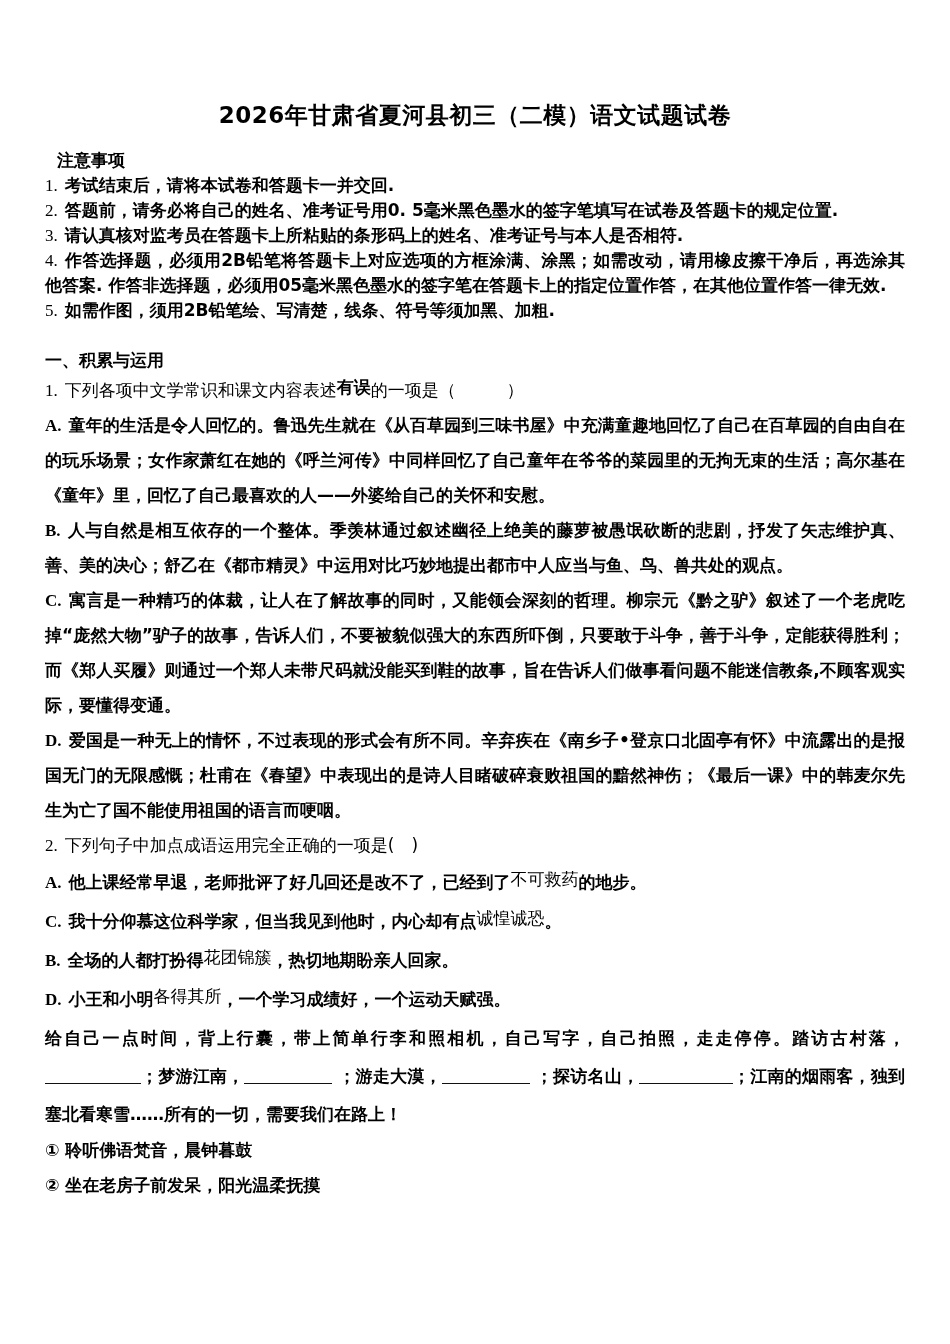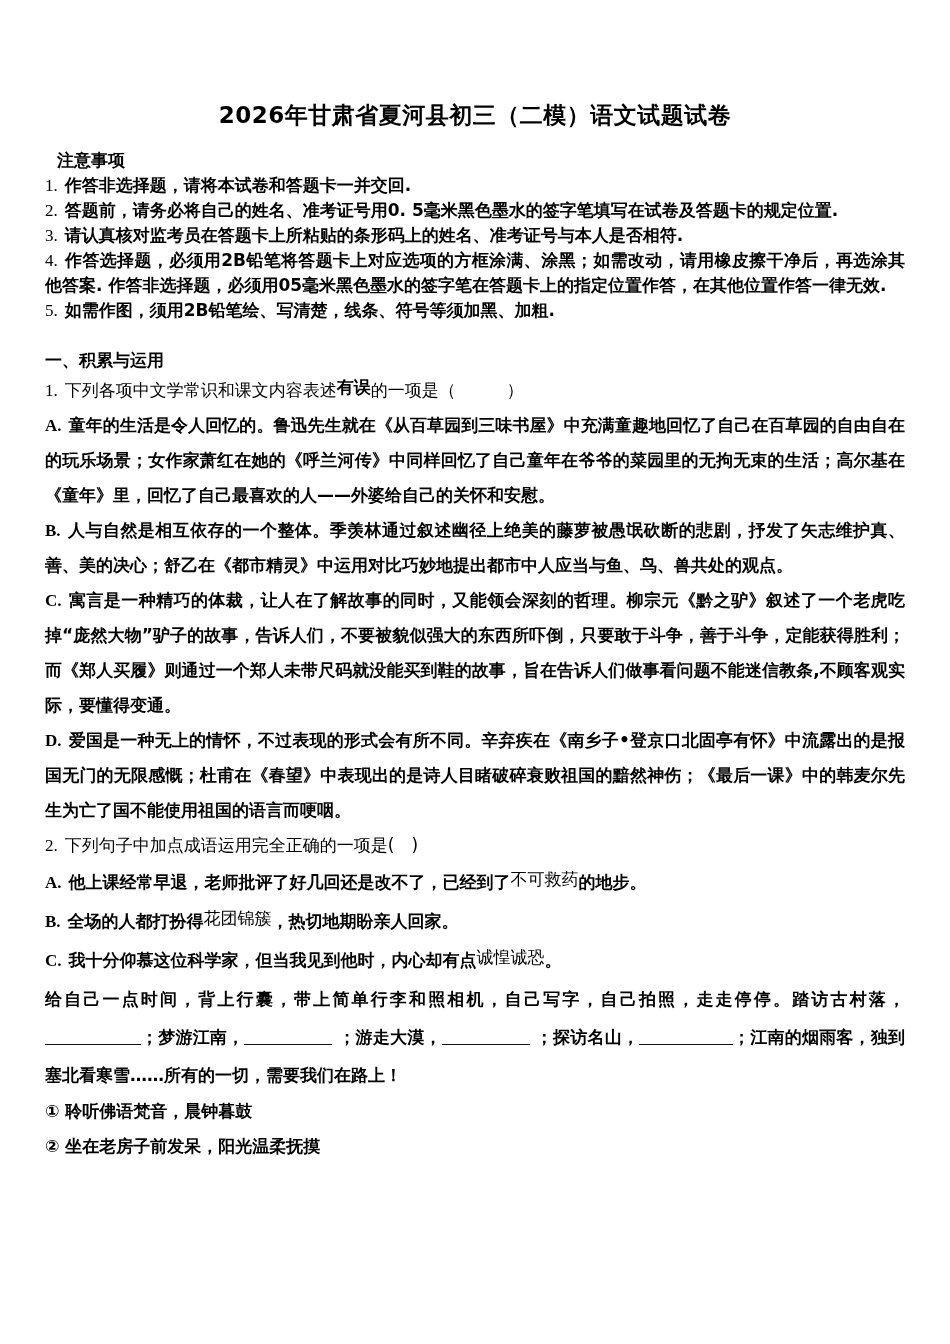--- a/index.html
+++ b/index.html
@@ -94,43 +94,44 @@
 </style>
 </head>
 <body>
 
 <div class="page">
   <h1 class="title">2026年甘肃省夏河县初三（二模）语文试题试卷</h1>
 
   <section class="notices">
     <div class="notice-heading">注意事项</div>
     <div id="notice-list">
-        <div class="notice-item"><span class="serif-num">1.</span><span class="notice-text">作答非选择题，请将本试卷和答题卡一并交回.</span></div>
+        <div class="notice-item"><span class="serif-num">1.</span><span class="notice-text">考试结束后，请将本试卷和答题卡一并交回.</span></div>
         <div class="notice-item"><span class="serif-num">2.</span><span class="notice-text">答题前，请务必将自己的姓名、准考证号用0. 5毫米黑色墨水的签字笔填写在试卷及答题卡的规定位置.</span></div>
         <div class="notice-item"><span class="serif-num">3.</span><span class="notice-text">请认真核对监考员在答题卡上所粘贴的条形码上的姓名、准考证号与本人是否相符.</span></div>
         <div class="notice-item"><span class="serif-num">4.</span><span class="notice-text">作答选择题，必须用2B铅笔将答题卡上对应选项的方框涂满、涂黑；如需改动，请用橡皮擦干净后，再选涂其他答案. 作答非选择题，必须用05毫米黑色墨水的签字笔在答题卡上的指定位置作答，在其他位置作答一律无效.</span></div>
         <div class="notice-item"><span class="serif-num">5.</span><span class="notice-text">如需作图，须用2B铅笔绘、写清楚，线条、符号等须加黑、加粗.</span></div>
       </div>
   </section>
 
   <div class="section-heading">一、积累与运用</div>
 
   <div id="question-list">
       <div class="question q1">
         <div class="stem"><span class="serif-num">1.</span><span class="seg">下列各项中文学常识和课文内容表述</span><span class="seg seg-em">有误</span><span class="seg">的一项是（　　　）</span></div>
         <div class="option"><span class="opt-label">A.</span><span class="seg">童年的生活是令人回忆的。鲁迅先生就在《从百草园到三味书屋》中充满童趣地回忆了自己在百草园的自由自在的玩乐场景；女作家萧红在她的《呼兰河传》中同样回忆了自己童年在爷爷的菜园里的无拘无束的生活；高尔基在《童年》里，回忆了自己最喜欢的人——外婆给自己的关怀和安慰。</span></div>
         <div class="option"><span class="opt-label">B.</span><span class="seg">人与自然是相互依存的一个整体。季羡林通过叙述幽径上绝美的藤萝被愚氓砍断的悲剧，抒发了矢志维护真、善、美的决心；舒乙在《都市精灵》中运用对比巧妙地提出都市中人应当与鱼、鸟、兽共处的观点。</span></div>
         <div class="option"><span class="opt-label">C.</span><span class="seg">寓言是一种精巧的体裁，让人在了解故事的同时，又能领会深刻的哲理。柳宗元《黔之驴》叙述了一个老虎吃掉“庞然大物”驴子的故事，告诉人们，不要被貌似强大的东西所吓倒，只要敢于斗争，善于斗争，定能获得胜利；而《郑人买履》则通过一个郑人未带尺码就没能买到鞋的故事，旨在告诉人们做事看问题不能迷信教条,不顾客观实际，要懂得变通。</span></div>
         <div class="option"><span class="opt-label">D.</span><span class="seg">爱国是一种无上的情怀，不过表现的形式会有所不同。辛弃疾在《南乡子•登京口北固亭有怀》中流露出的是报国无门的无限感慨；杜甫在《春望》中表现出的是诗人目睹破碎衰败祖国的黯然神伤；《最后一课》中的韩麦尔先生为亡了国不能使用祖国的语言而哽咽。</span></div>
       </div>
       <div class="question q2">
         <div class="stem"><span class="serif-num">2.</span><span class="seg">下列句子中加点成语运用完全正确的一项是(　)</span></div>
         <div class="option"><span class="opt-label">A.</span><span class="seg">他上课经常早退，老师批评了好几回还是改不了，已经到了</span><span class="seg seg-em">不可救药</span><span class="seg">的地步。</span></div>
+        <div class="option"><span class="opt-label">C.</span><span class="seg">我十分仰慕这位科学家，但当我见到他时，内心却有点</span><span class="seg seg-em">诚惶诚恐</span><span class="seg">。</span></div>
         <div class="option"><span class="opt-label">B.</span><span class="seg">全场的人都打扮得</span><span class="seg seg-em">花团锦簇</span><span class="seg">，热切地期盼亲人回家。</span></div>
-        <div class="option"><span class="opt-label">C.</span><span class="seg">我十分仰慕这位科学家，但当我见到他时，内心却有点</span><span class="seg seg-em">诚惶诚恐</span><span class="seg">。</span></div>
+        <div class="option"><span class="opt-label">D.</span><span class="seg">小王和小明</span><span class="seg seg-em">各得其所</span><span class="seg">，一个学习成绩好，一个运动天赋强。</span></div>
       </div>
       <div class="question q3">
         <div class="passage"><span class="seg">给自己一点时间，背上行囊，带上简单行李和照相机，自己写字，自己拍照，走走停停。踏访古村落，</span><span class="blank" style="width: 96px;"></span><span class="seg">；梦游江南，</span><span class="blank" style="width: 88px;"></span><span class="seg"> ；游走大漠，</span><span class="blank" style="width: 88px;"></span><span class="seg"> ；探访名山，</span><span class="blank" style="width: 94px;"></span><span class="seg">；江南的烟雨客，独到塞北看寒雪……所有的一切，需要我们在路上！</span></div>
         <div class="list-item">① 聆听佛语梵音，晨钟暮鼓</div>
         <div class="list-item">② 坐在老房子前发呆，阳光温柔抚摸</div>
       </div>
     </div>
 </div>
 
 </body></html>

